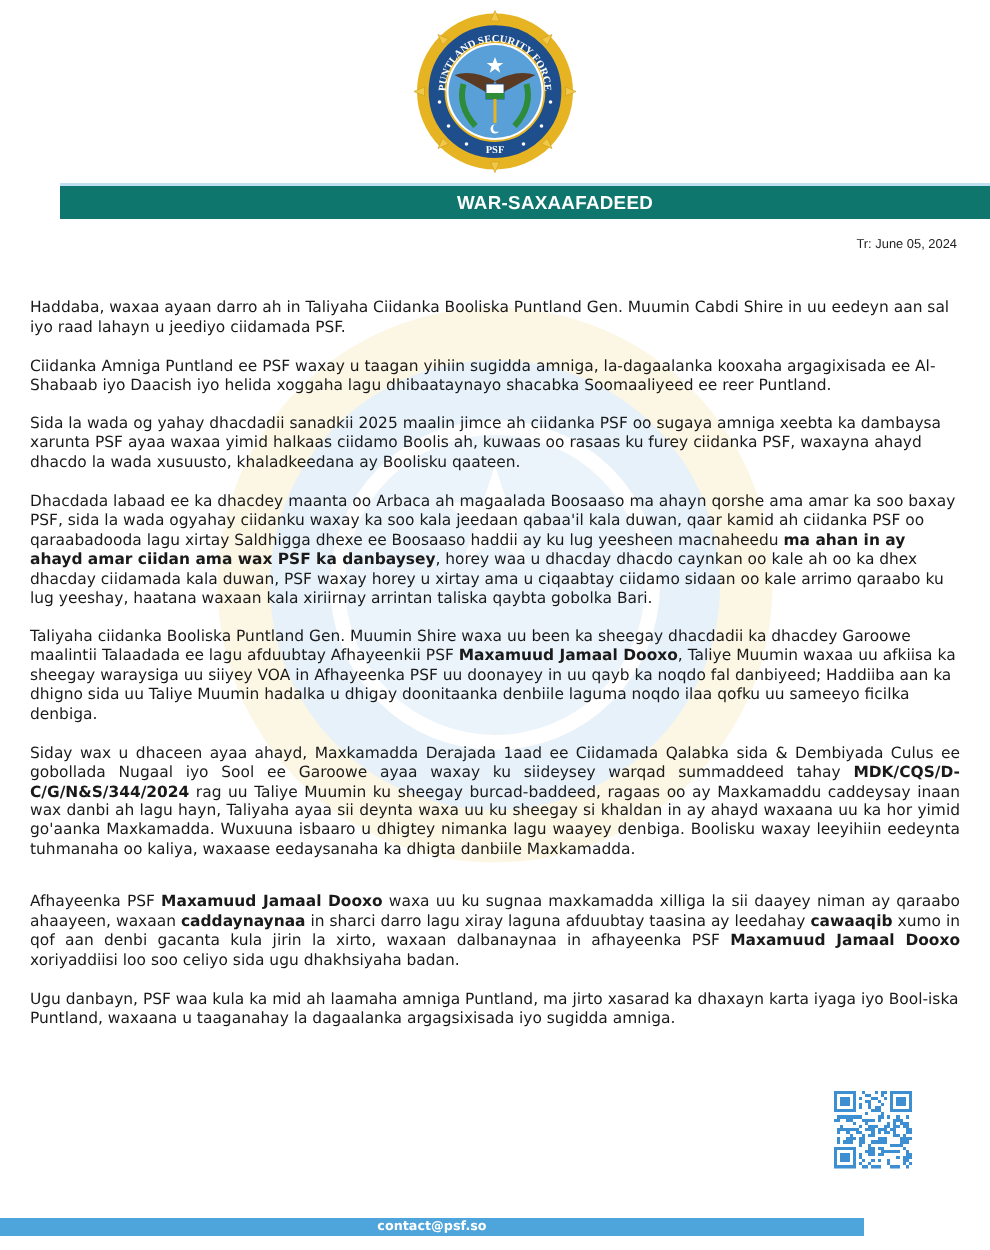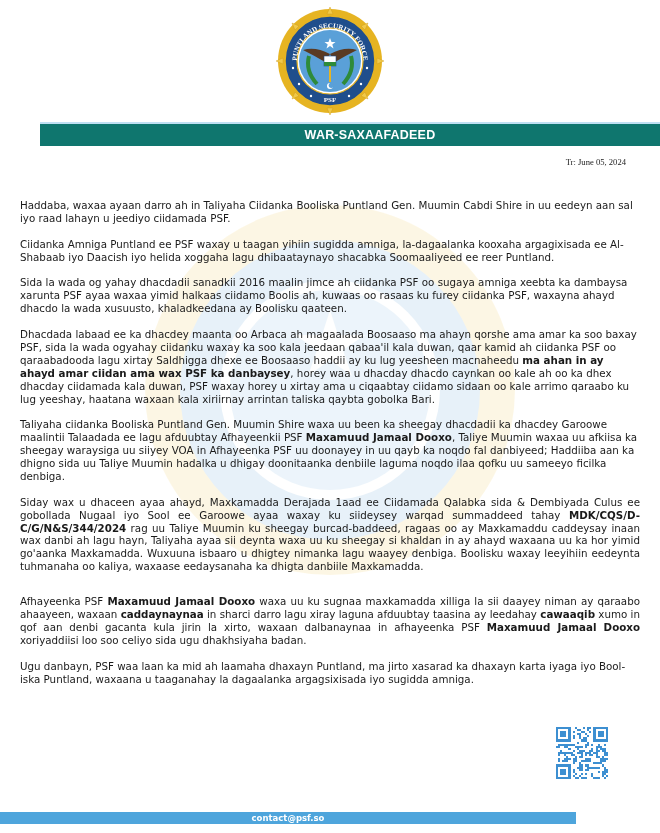--- a/index.html
+++ b/index.html
@@ -6,22 +6,22 @@
     body { width: 660px; height: 833px; position: relative; overflow: hidden;
            font-family: "DejaVu Sans", "Liberation Sans", sans-serif; color: #1a1a1a; }
     .page { position: relative; width: 660px; height: 833px; }
     .logo-wrap { position: absolute; left: 0; top: 6px; width: 660px; height: 110px;
                  display: flex; justify-content: center; }
     .header-band { position: absolute; left: 0; top: 122px; width: 660px; height: 22px;
                    background: #0f766e; border-top: 2px solid #bfe0f3;
                    display: flex; align-items: center; justify-content: center; margin-left: 40px; }
     .header-band span { color: #ffffff; font-weight: bold; font-size: 12.5px;
                         font-family: "Liberation Sans", sans-serif; letter-spacing: 0.2px; }
-    .date { position: absolute; right: 34px; top: 157px; font-size: 8.6px; color: #222;
-            font-family: Liberation Serif, serif; }
+    .date { position: absolute; right: 22px; top: 157px; font-size: 8.6px; color: #222;
+            font-family: Liberation Sans, sans-serif; }
     .watermark { position: absolute; left: 140px; top: 200px; width: 380px; height: 380px; opacity: 0.14; }
     .body { position: absolute; left: 20px; top: 199px; width: 620px;
             font-size: 10.3px; line-height: 12.9px; }
     .body p { margin: 0 0 12.9px 0; text-align: left; }
     .body p.justify { text-align: justify; }
     .body p.gap-extra { margin-bottom: 22px; }
     .body b { font-weight: bold; }
     .qr { position: absolute; left: 556px; top: 727px; width: 52px; height: 52px; }
     .footer-band { position: absolute; left: 0; top: 812px; width: 576px; height: 12px;
                    background: #4ea5dc; display: flex; align-items: center; justify-content: center; }
@@ -98,26 +98,26 @@
     <circle cx="190" cy="190" r="185" fill="#f0c64b"></circle>
     <circle cx="190" cy="190" r="150" fill="#5aa0d8"></circle>
     <circle cx="190" cy="190" r="110" fill="#ffffff"></circle>
     <circle cx="190" cy="190" r="100" fill="#7db8e4"></circle>
     <polygon points="190,110 198,135 225,135 203,150 212,176 190,160 168,176 177,150 155,135 182,135" fill="#ffffff"></polygon>
   </svg>
 
   <div class="body">
     <p><span>Haddaba, waxaa ayaan darro ah in Taliyaha Ciidanka Booliska Puntland Gen. Muumin Cabdi Shire in uu eedeyn aan sal iyo raad lahayn u jeediyo ciidamada PSF.</span></p>
     <p><span>Ciidanka Amniga Puntland ee PSF waxay u taagan yihiin sugidda amniga, la-dagaalanka kooxaha argagixisada ee Al-Shabaab iyo Daacish iyo helida xoggaha lagu dhibaataynayo shacabka Soomaaliyeed ee reer Puntland.</span></p>
-    <p><span>Sida la wada og yahay dhacdadii sanadkii 2016 maalin jimce ah ciidanka PSF oo sugaya amniga xeebta ka dambaysa xarunta PSF ayaa waxaa yimid  halkaas ciidamo Boolis ah, kuwaas oo rasaas ku furey ciidanka PSF, waxayna ahayd dhacdo la wada xusuusto, khaladkeedana ay Boolisku qaateen.</span></p>
+    <p><span>Sida la wada og yahay dhacdadii sanadkii 2025 maalin jimce ah ciidanka PSF oo sugaya amniga xeebta ka dambaysa xarunta PSF ayaa waxaa yimid  halkaas ciidamo Boolis ah, kuwaas oo rasaas ku furey ciidanka PSF, waxayna ahayd dhacdo la wada xusuusto, khaladkeedana ay Boolisku qaateen.</span></p>
     <p><span>Dhacdada labaad ee ka dhacdey maanta  oo Arbaca ah magaalada Boosaaso  ma ahayn qorshe ama amar ka soo baxay PSF, sida la wada ogyahay  ciidanku waxay ka soo kala jeedaan qabaa'il kala duwan, qaar kamid ah ciidanka PSF oo qaraabadooda lagu xirtay Saldhigga dhexe ee Boosaaso haddii ay ku lug yeesheen macnaheedu </span><b>ma ahan in ay ahayd amar ciidan ama wax PSF ka danbaysey</b><span>, horey waa u dhacday dhacdo caynkan oo kale ah oo ka dhex dhacday ciidamada kala duwan, PSF waxay horey u xirtay ama u ciqaabtay ciidamo sidaan oo kale arrimo qaraabo ku lug yeeshay, haatana waxaan kala xiriirnay arrintan taliska qaybta gobolka Bari.</span></p>
     <p><span>Taliyaha ciidanka Booliska Puntland Gen. Muumin Shire waxa uu been ka sheegay dhacdadii ka dhacdey Garoowe maalintii Talaadada ee lagu afduubtay Afhayeenkii PSF </span><b>Maxamuud Jamaal Dooxo</b><span>,  Taliye Muumin waxaa uu afkiisa ka sheegay waraysiga uu siiyey VOA in Afhayeenka PSF uu doonayey in uu qayb ka noqdo fal danbiyeed; Haddiiba aan ka dhigno sida uu Taliye Muumin hadalka u dhigay doonitaanka denbiile laguma noqdo ilaa qofku uu sameeyo ficilka denbiga.</span></p>
     <p class="justify gap-extra"><span>Siday wax u dhaceen ayaa ahayd, Maxkamadda Derajada 1aad ee Ciidamada Qalabka sida &amp; Dembiyada Culus ee gobollada Nugaal iyo Sool ee Garoowe ayaa waxay ku siideysey warqad summaddeed tahay </span><b>MDK/CQS/D-C/G/N&amp;S/344/2024</b><span> rag uu Taliye Muumin ku sheegay burcad-baddeed, ragaas oo ay Maxkamaddu caddeysay inaan wax danbi ah lagu hayn, Taliyaha ayaa sii deynta waxa uu ku sheegay si khaldan in ay ahayd waxaana uu ka hor yimid go'aanka Maxkamadda. Wuxuuna isbaaro u dhigtey nimanka lagu waayey denbiga. Boolisku waxay leeyihiin eedeynta tuhmanaha oo kaliya, waxaase eedaysanaha ka dhigta danbiile Maxkamadda.</span></p>
     <p class="justify"><span>Afhayeenka PSF </span><b>Maxamuud Jamaal Dooxo</b><span> waxa uu ku sugnaa maxkamadda  xilliga la sii daayey niman ay qaraabo ahaayeen, waxaan </span><b>caddaynaynaa</b><span> in sharci darro lagu xiray laguna afduubtay taasina ay leedahay </span><b>cawaaqib</b><span> xumo in qof aan denbi gacanta kula jirin la xirto, waxaan dalbanaynaa in afhayeenka PSF </span><b>Maxamuud Jamaal Dooxo</b><span>  xoriyaddiisi loo soo celiyo sida ugu dhakhsiyaha badan.</span></p>
-    <p><span>Ugu danbayn, PSF waa laan ka mid ah laamaha dhaxayn Puntland, ma jirto  xasarad ka dhaxayn karta iyaga iyo Bool-iska Puntland, waxaana u taaganahay la dagaalanka argagsixisada iyo sugidda amniga.</span></p>
+    <p><span>Ugu danbayn, PSF waa kula ka mid ah laamaha amniga Puntland, ma jirto  xasarad ka dhaxayn karta iyaga iyo Bool-iska Puntland, waxaana u taaganahay la dagaalanka argagsixisada iyo sugidda amniga.</span></p>
   </div>
 
   <svg class="qr" viewBox="0 0 25 25" shape-rendering="crispEdges">
     <g id="qr-cells">
         <rect x="0" y="0" width="25" height="25" fill="#ffffff"></rect>
         <rect x="9" y="0" width="1" height="1" fill="#3d8fd1"></rect>
         <rect x="13" y="0" width="1" height="1" fill="#3d8fd1"></rect>
         <rect x="15" y="0" width="1" height="1" fill="#3d8fd1"></rect>
         <rect x="16" y="0" width="1" height="1" fill="#3d8fd1"></rect>
         <rect x="10" y="1" width="1" height="1" fill="#3d8fd1"></rect>

